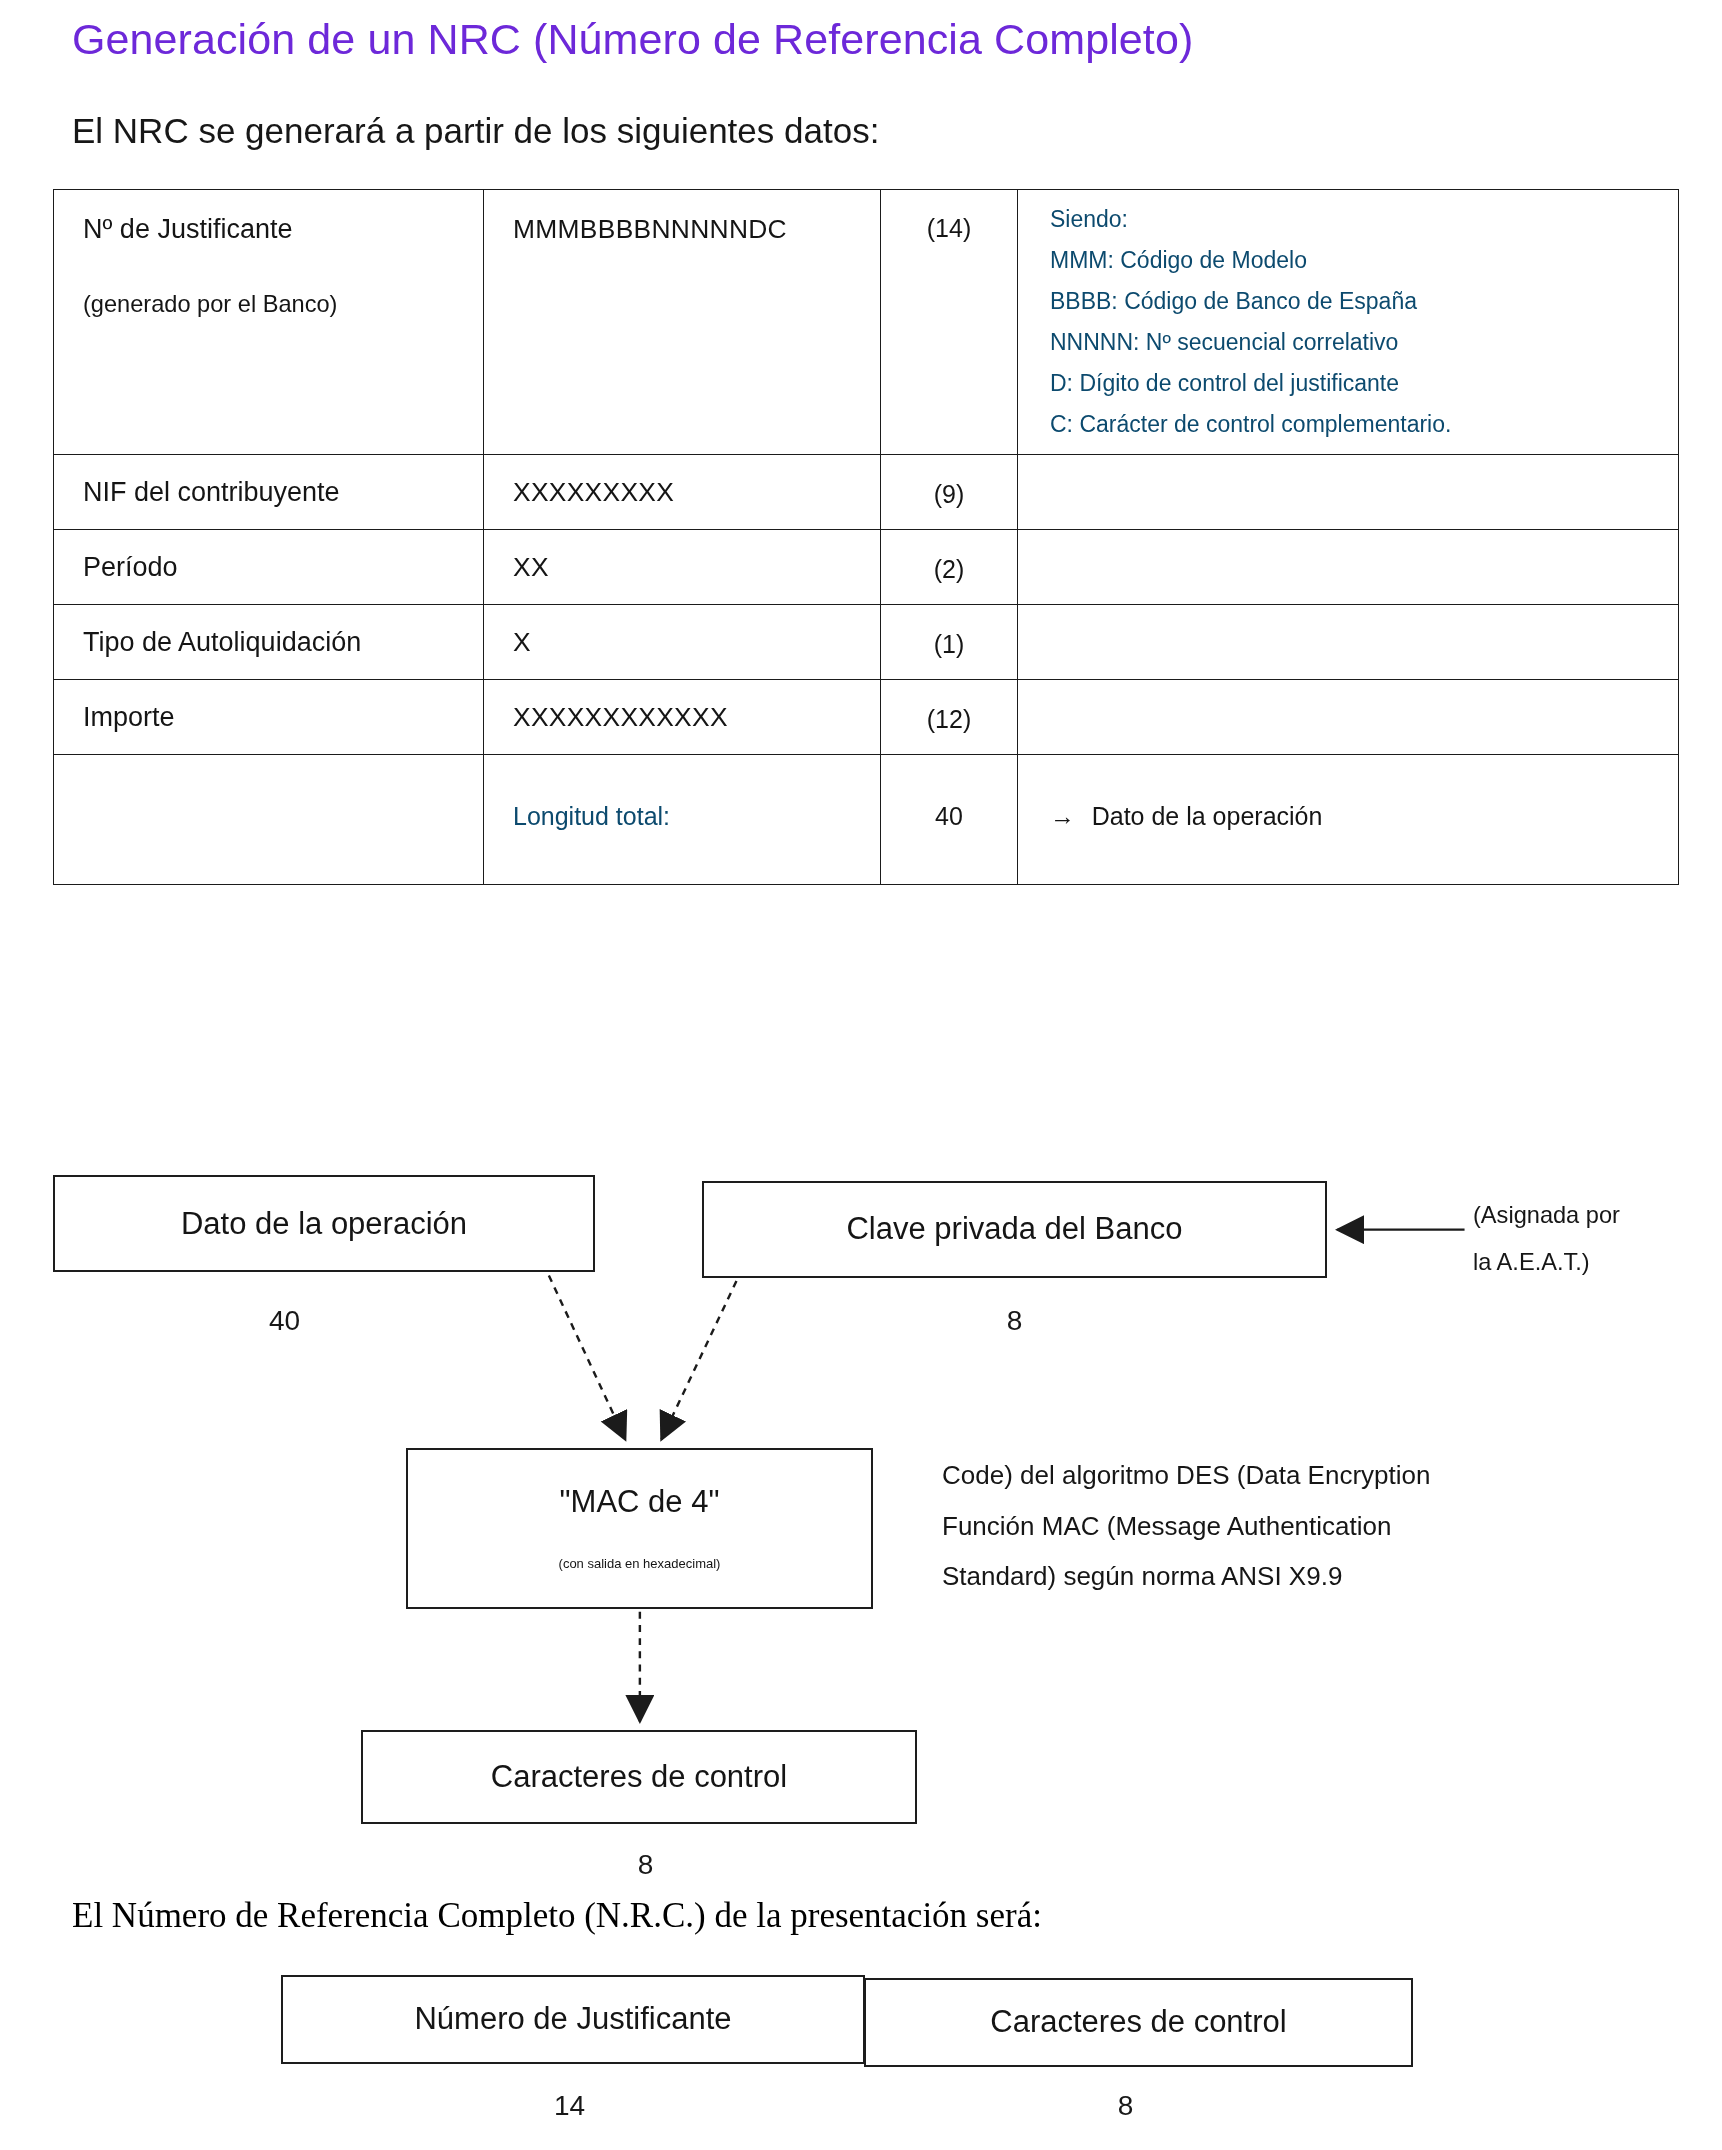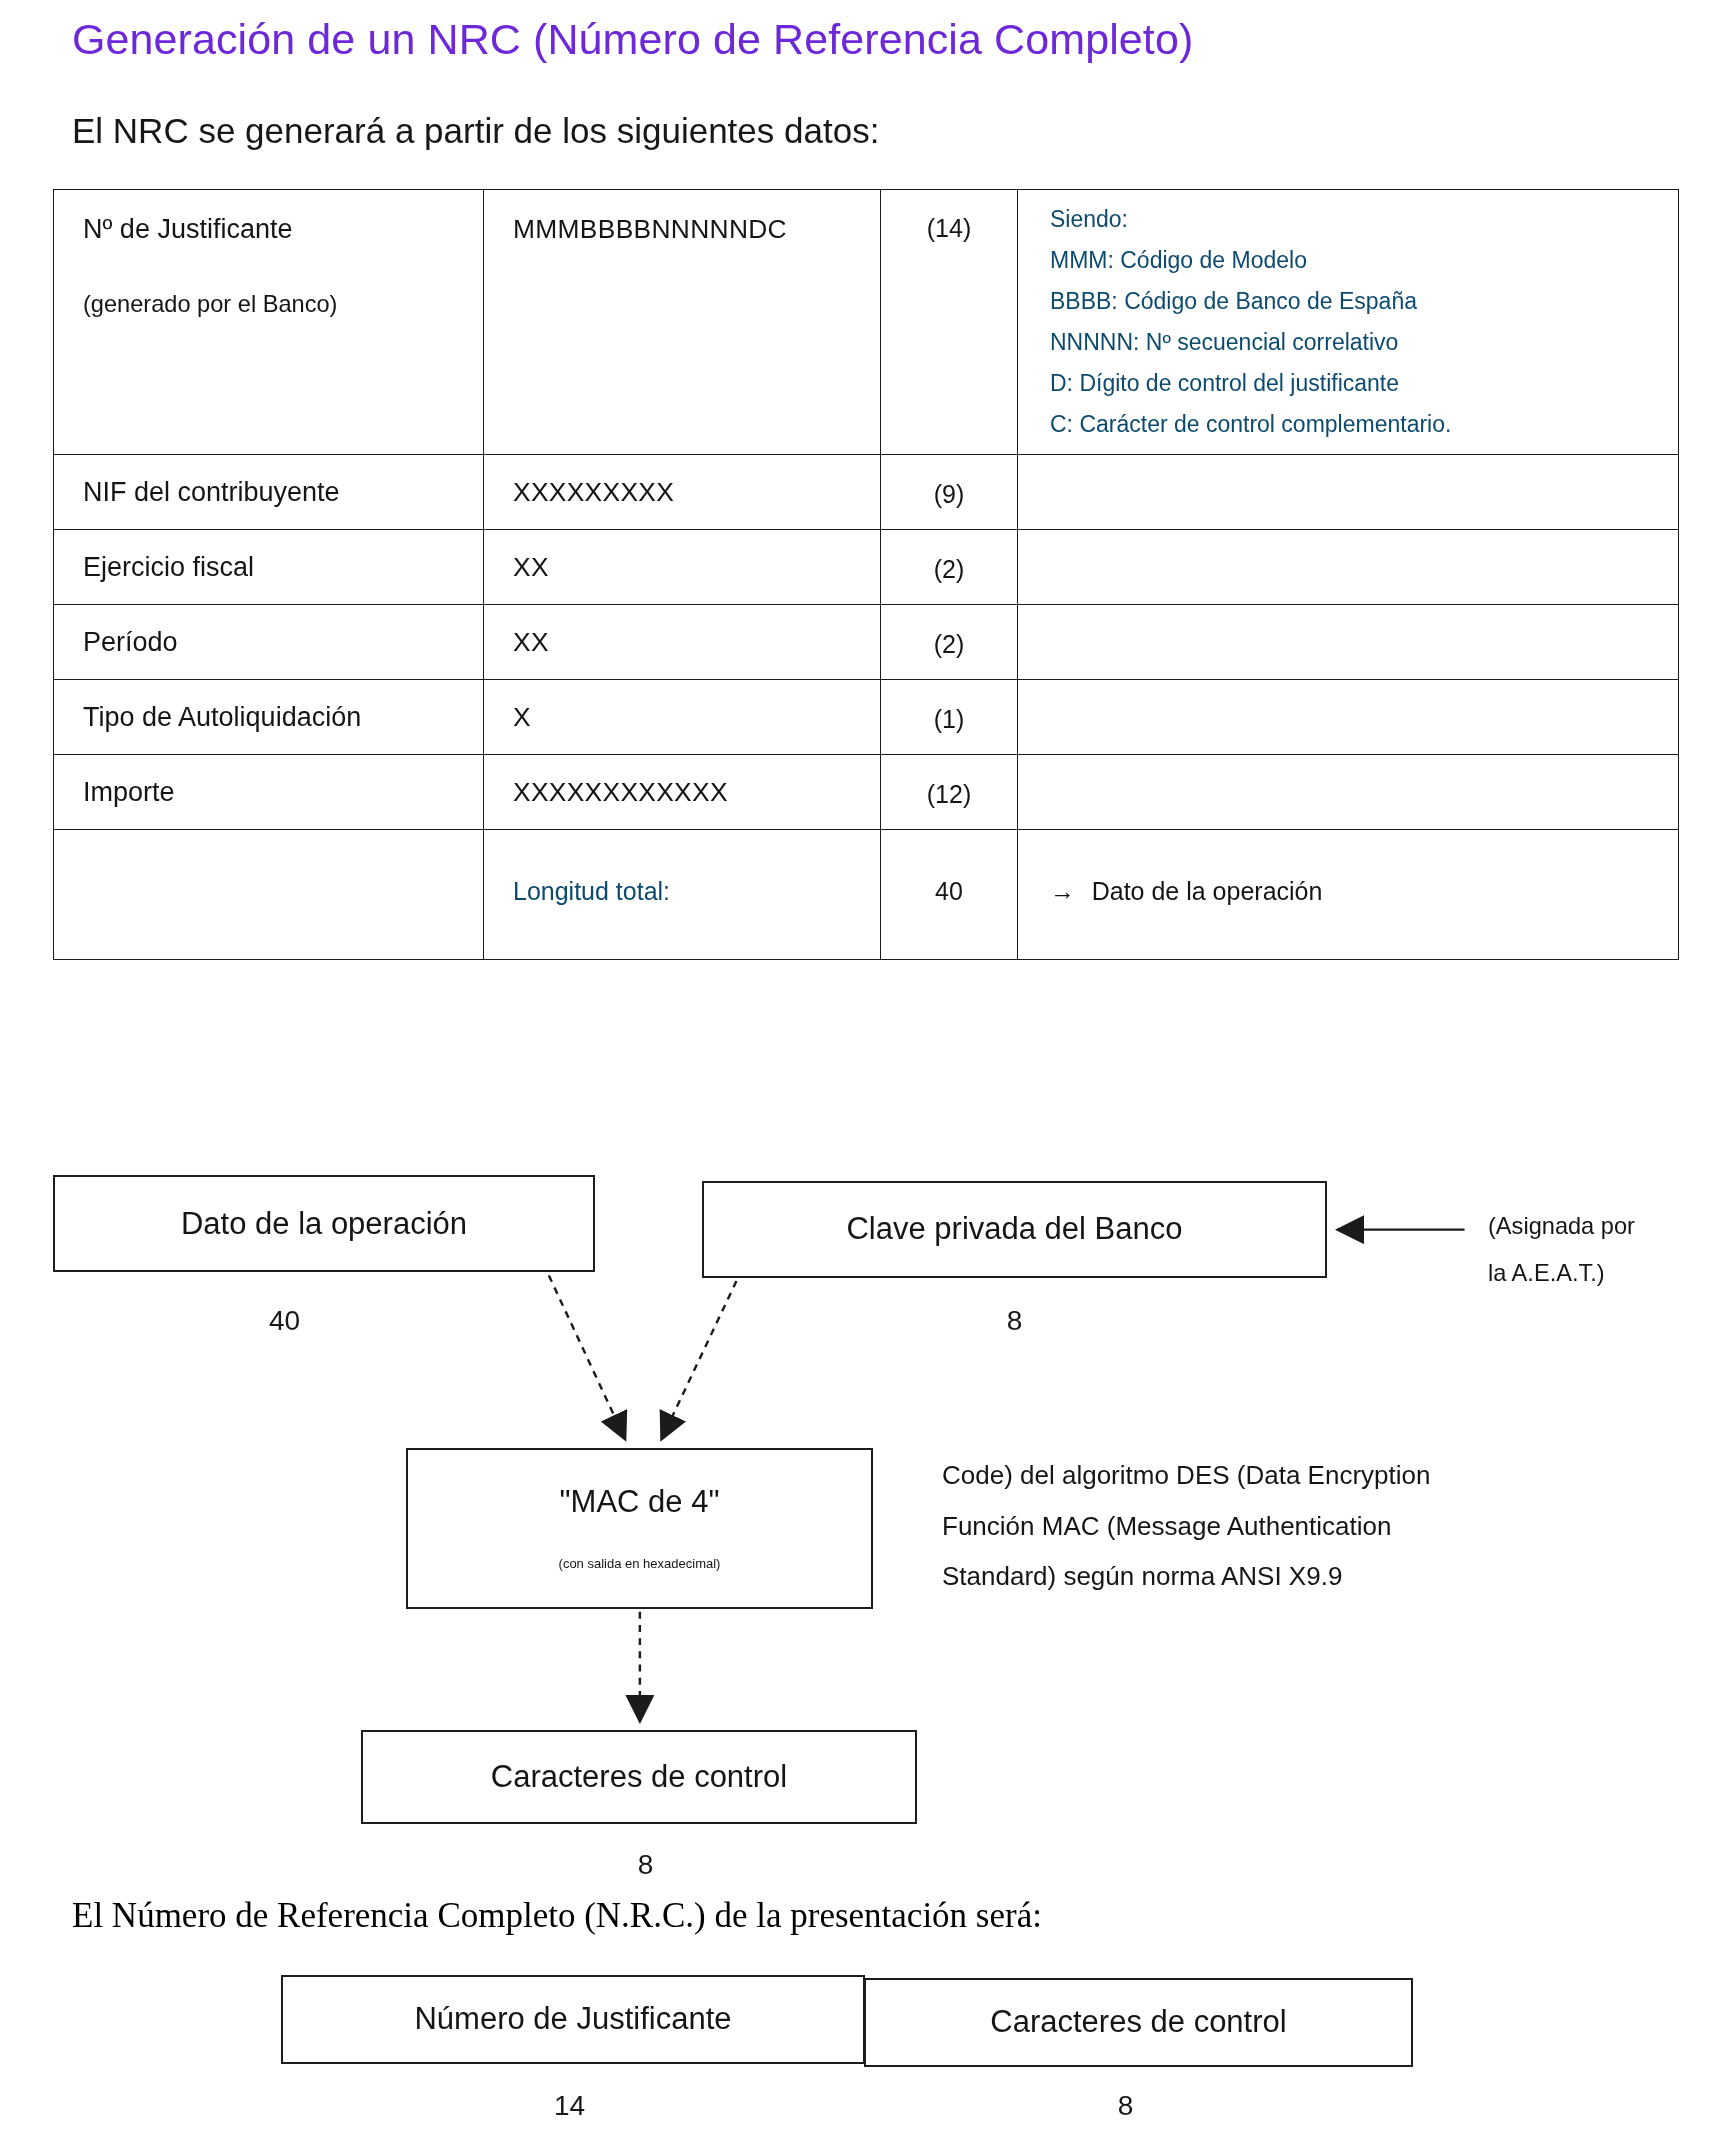--- a/index.html
+++ b/index.html
@@ -94,22 +94,22 @@
   .len-tag{
     position:absolute;font-size:28px;color:#181818;text-align:center;
   }
   #len-40{left:243px;top:138px;width:83px;}
   #len-8a{left:973px;top:138px;width:83px;}
   #len-8b{left:604px;top:682px;width:83px;}
   #len-14{left:528px;top:923px;width:83px;}
   #len-8c{left:1084px;top:923px;width:83px;}
 
   .aeat-note{
-    position:absolute;left:1473px;top:36px;width:229px;
-    font-size:23.6px;line-height:2.0;color:#161616;margin-left:15px;
+    position:absolute;left:1473px;top:25px;width:229px;
+    font-size:23.6px;line-height:2.0;color:#161616;
   }
   .mac-desc{
     position:absolute;left:942px;top:283px;width:736px;
     font-size:26px;line-height:1.95;color:#161616;
   }
   .nrc-lead{
     position:absolute;left:72px;top:729px;
     font-family:"Liberation Serif","DejaVu Serif",serif;
     font-size:35px;color:#000000;white-space:nowrap;
   }
@@ -158,32 +158,20 @@
           </td>
         <td class="c-mask">
             <div class="cell-pad"><span class="mask">XXXXXXXXX</span></div>
           </td>
         <td class="c-len">
             <div class="cell-pad-center"><span class="len">(9)</span></div>
           </td>
         <td class="c-note"></td>
       </tr>
 
-      <tr class="row-std">
-        <td class="c-label">
-            <div class="cell-pad"><span class="lbl">Ejercicio fiscal</span></div>
-          </td>
-        <td class="c-mask">
-            <div class="cell-pad"><span class="mask">XX</span></div>
-          </td>
-        <td class="c-len">
-            <div class="cell-pad-center"><span class="len">(2)</span></div>
-          </td>
-        <td class="c-note"></td>
-      </tr>
 
       <tr class="row-std">
         <td class="c-label">
             <div class="cell-pad"><span class="lbl">Período</span></div>
           </td>
         <td class="c-mask">
             <div class="cell-pad"><span class="mask">XX</span></div>
           </td>
         <td class="c-len">
             <div class="cell-pad-center"><span class="len">(2)</span></div>

